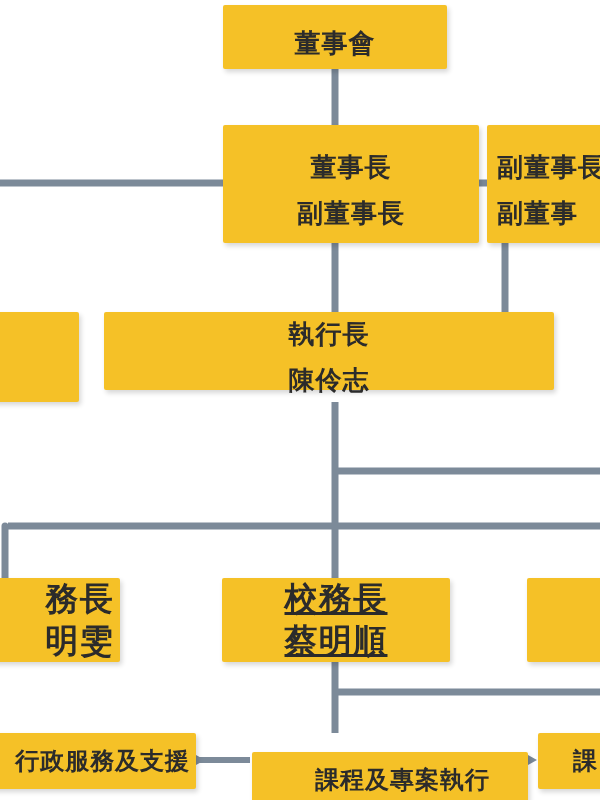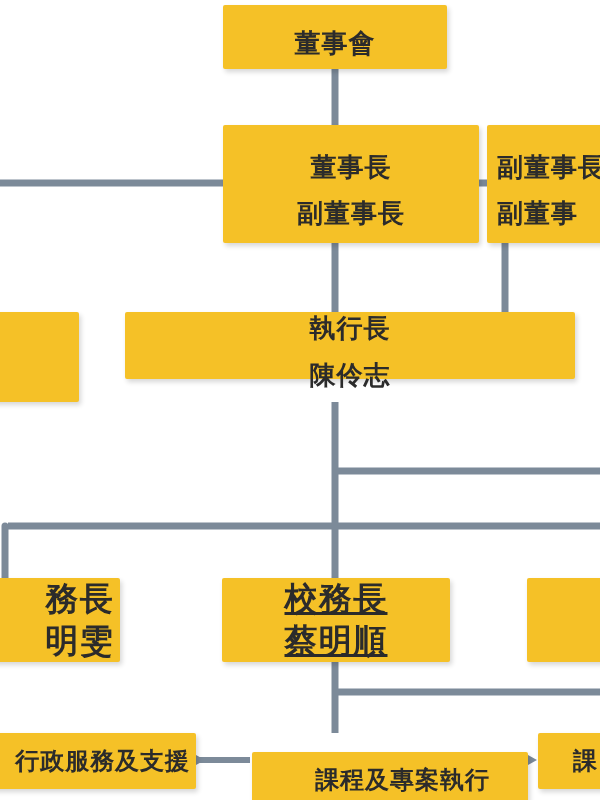--- a/index.html
+++ b/index.html
@@ -106,21 +106,21 @@
 
   <div class="node-box clip-right" style="left:487px; top:125px; width:130px; height:118px;">
     <span class="node-line fs-26">副董事長</span>
     <span class="node-line fs-26">副董事</span>
   </div>
 
   <div class="node-box clip-left" style="left:-96px; top:312px; width:175px; height:90px;">
     <span class="node-line fs-25"></span>
   </div>
 
-  <div class="node-box" style="left:125px; top:312px; width:450px; height:67px;text-align:center;">
+  <div class="node-box" style="left:104px; top:312px; width:450px; height:78px;text-align:center;">
     <span class="node-line fs-26">執行長</span>
     <span class="node-line fs-26">陳伶志</span>
   </div>
 
   <div class="node-box clip-left" style="left:-98px; top:578px; width:218px; height:84px;">
     <span class="node-line fs-25">務長</span>
     <span class="node-line fs-25">明雯</span>
   </div>
 
   <div class="node-box" style="left:222px; top:578px; width:228px; height:84px;text-decoration:underline;">

